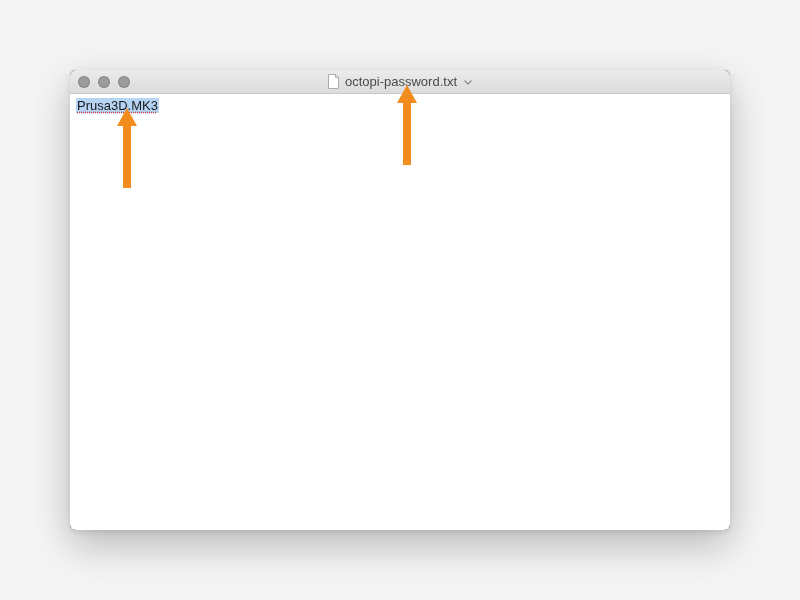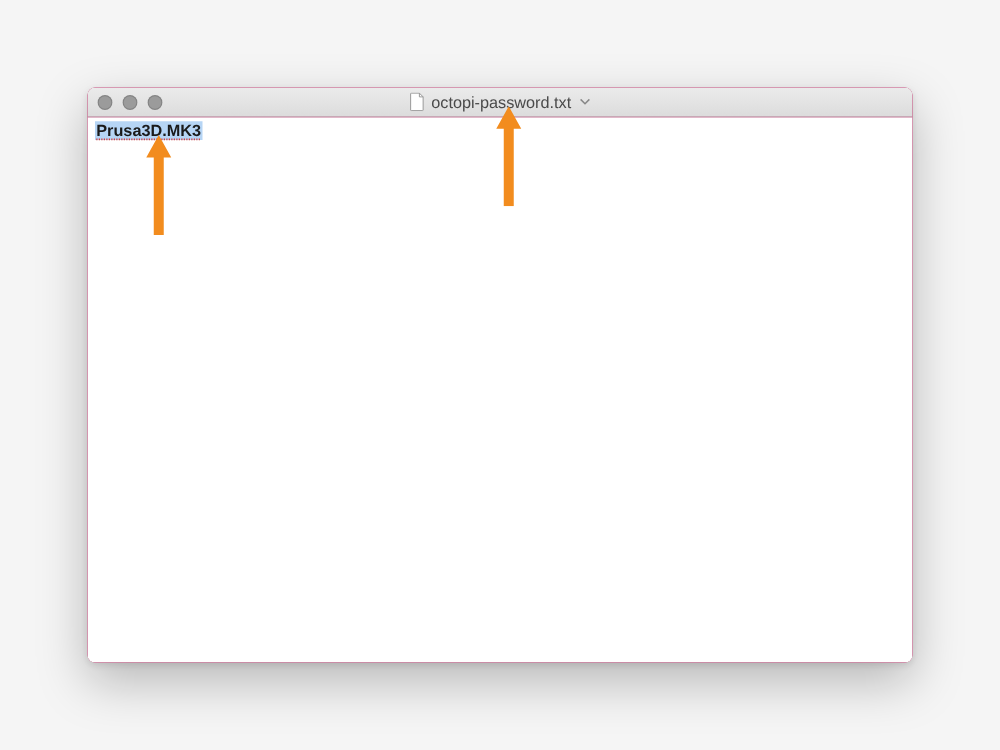--- a/index.html
+++ b/index.html
@@ -13,21 +13,21 @@
       background: #f5f5f5;
       font-family: -apple-system, BlinkMacSystemFont, "Helvetica Neue", Arial, sans-serif;
       display: flex;
       align-items: center;
       justify-content: center;
       position: relative;
     }
     .window {
       width: 660px;
       height: 460px;
-      background: #be185d;
+      background: #000000;
       border-radius: 6px;
       box-shadow: 0 15px 40px rgba(0,0,0,0.25), 0 2px 6px rgba(0,0,0,0.1);
       overflow: hidden;
       display: flex;
       flex-direction: column;
       position: relative;
     }
     .titlebar {
       height: 24px;
       background: linear-gradient(to bottom, #ebebeb, #dcdcdc);
@@ -70,21 +70,20 @@
     .chevron {
       color: #888;
       font-size: 10px;
       margin-left: 2px;
     }
     .content {
       flex: 1;
       padding: 2px 6px;
       background: #ffffff;
       position: relative;
-      font-weight: bold;
     }
     .text-line {
       display: inline-block;
       font-family: "Helvetica Neue", Arial, sans-serif;
       font-size: 13px;
       color: #1a1a1a;
       background: #b6d5f5;
       text-decoration: underline;
       text-decoration-style: dotted;
       text-decoration-color: #d04040;

